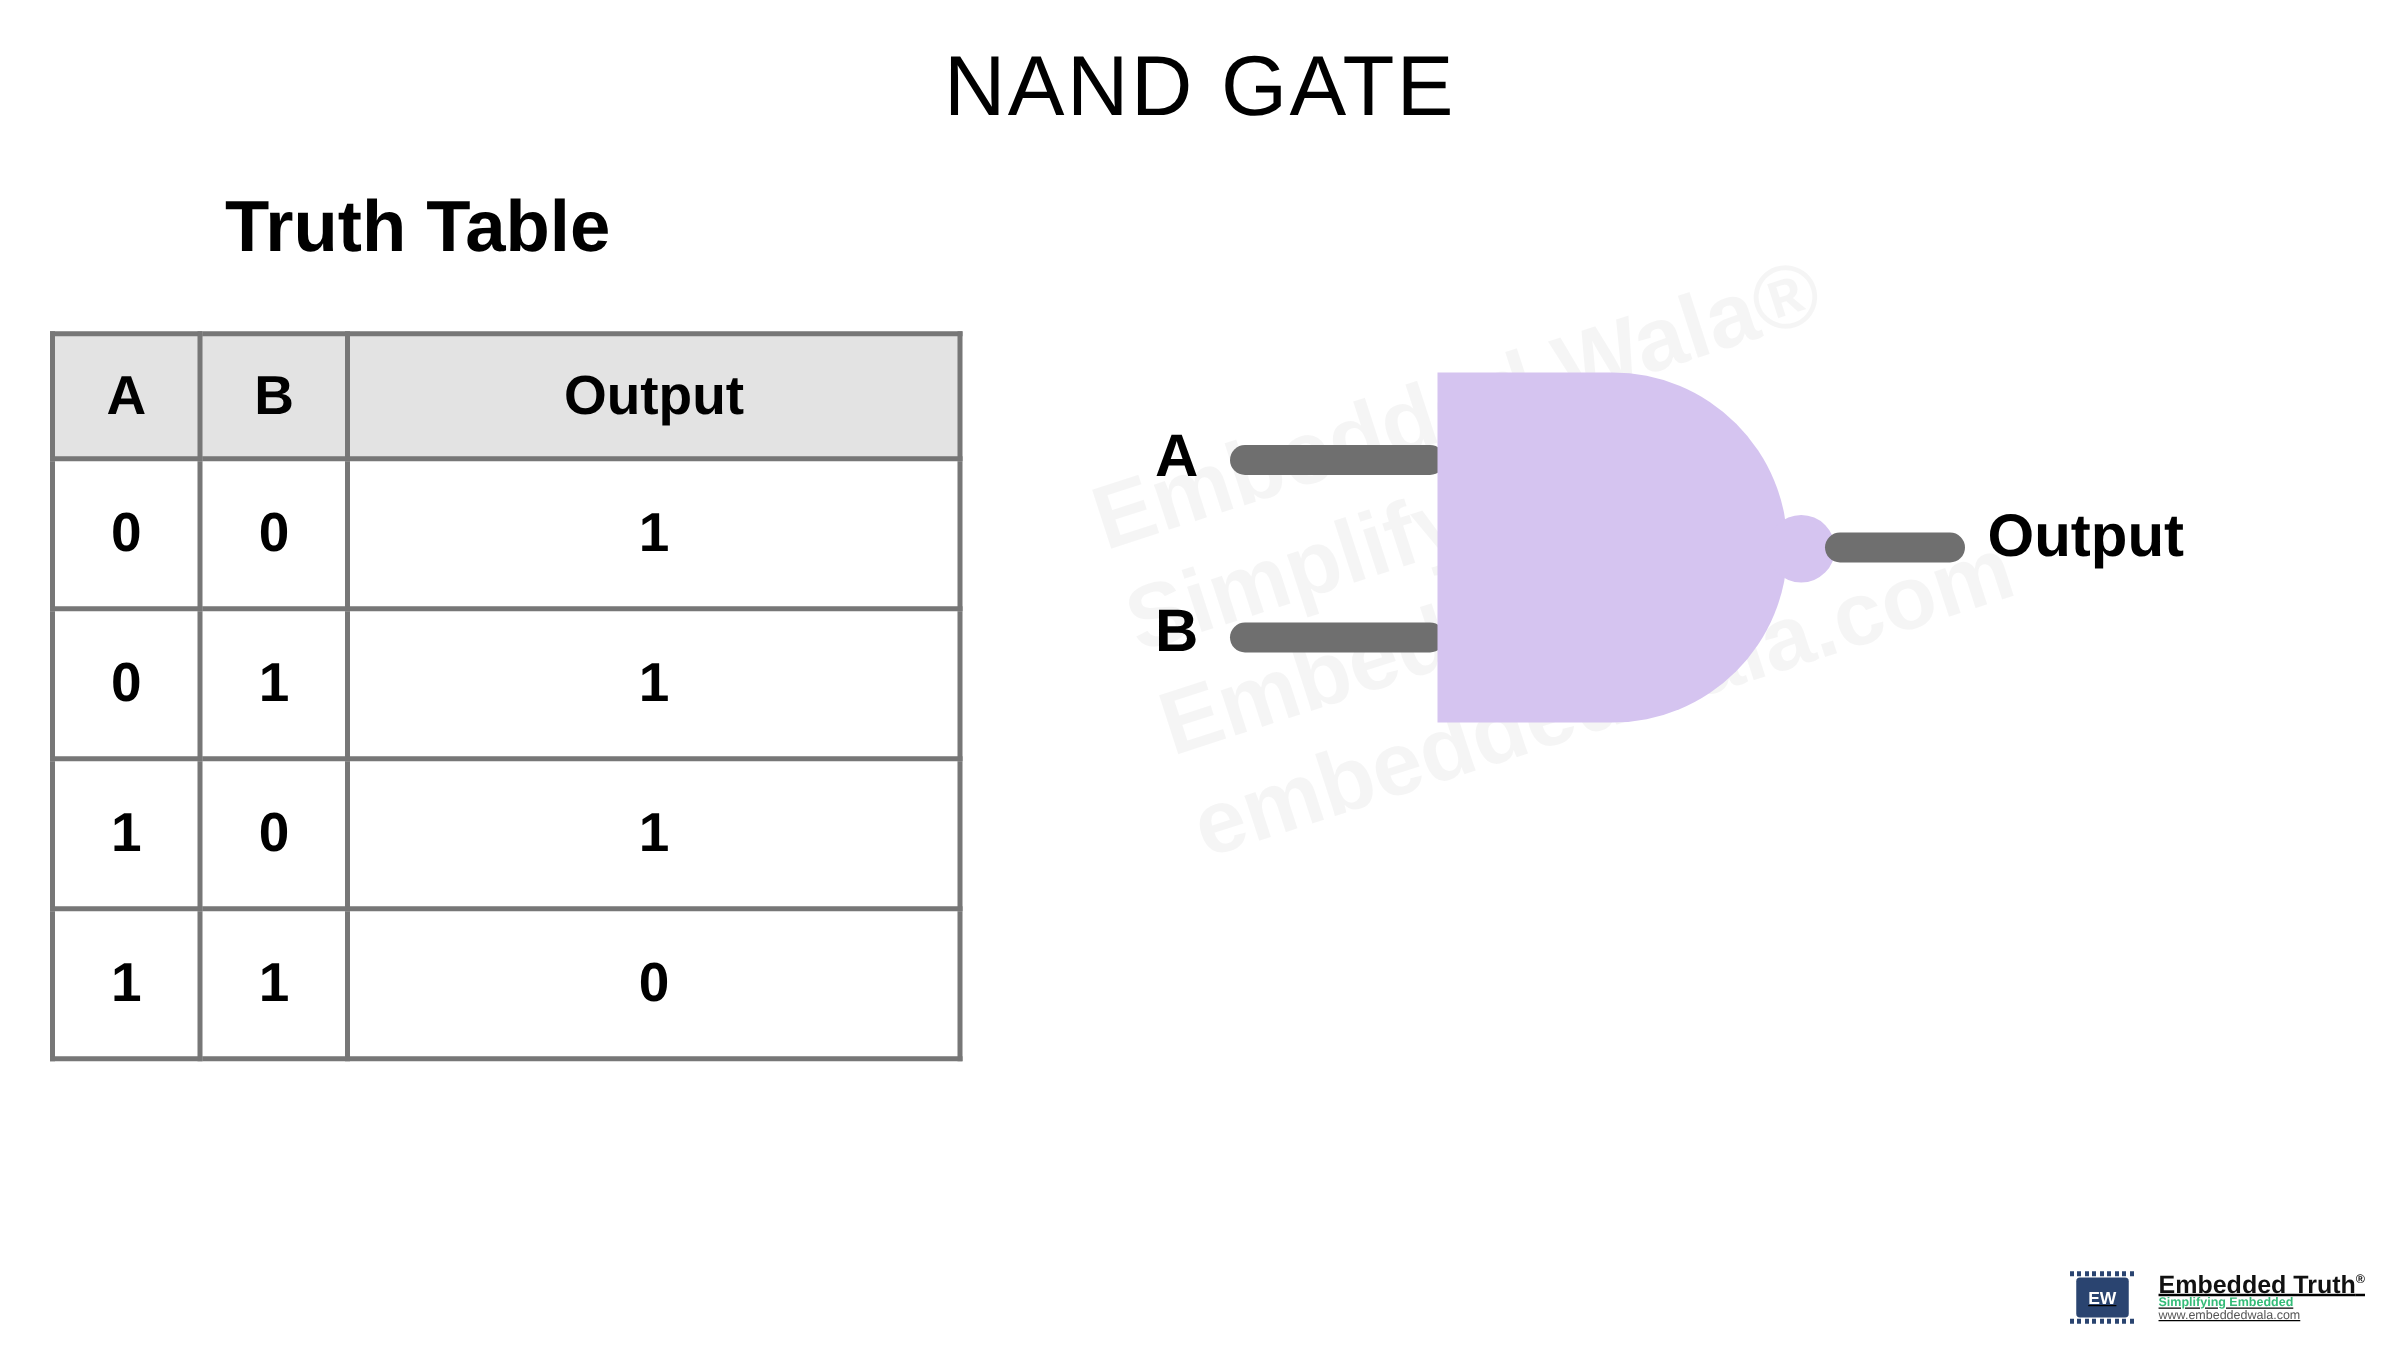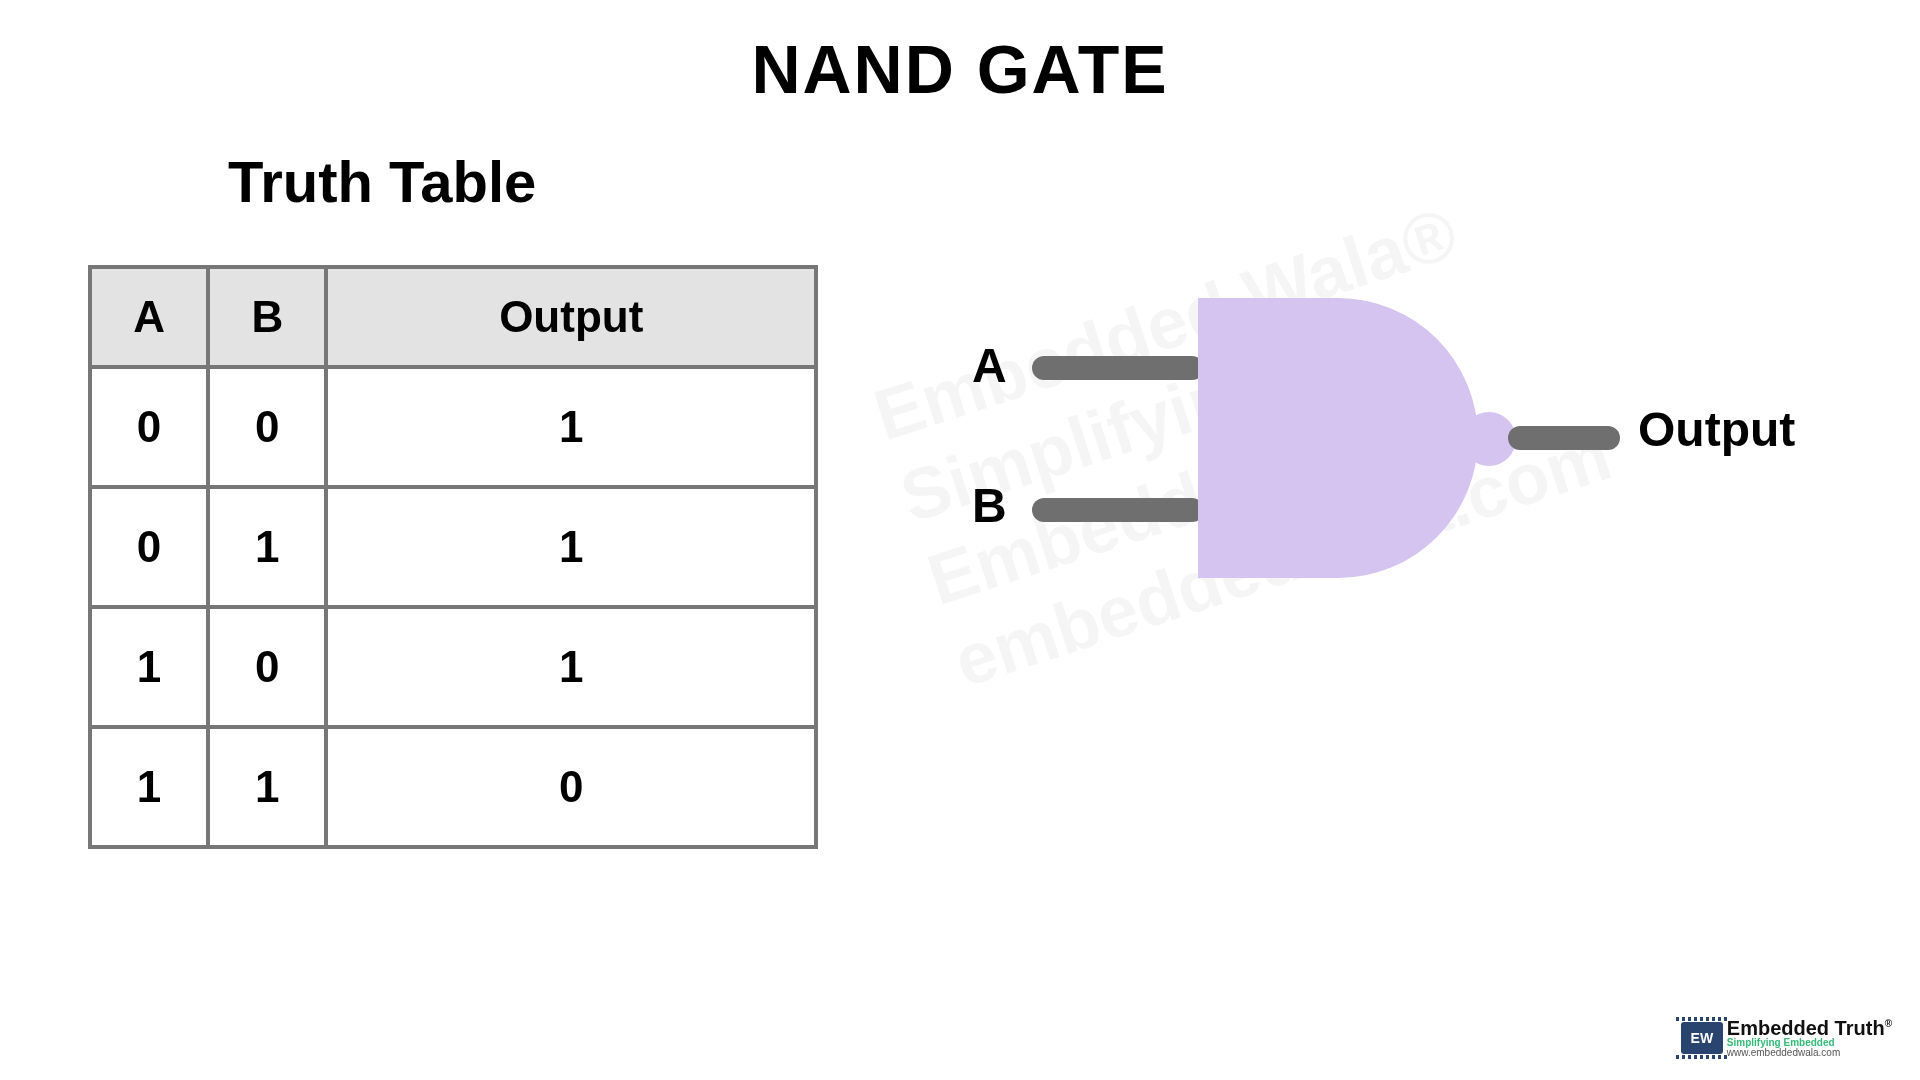--- a/index.html
+++ b/index.html
@@ -11,28 +11,28 @@
       width: 1920px;
       height: 1080px;
       background: #ffffff;
       font-family: 'Comic Sans MS', 'Segoe UI', Arial, sans-serif;
       position: relative;
       overflow: hidden;
     }
     .main-title {
       text-align: center;
       font-size: 68px;
-      font-weight: 700;
+      font-weight: 400;
       color: #000;
       padding-top: 30px;
       letter-spacing: 2px;
     }
     .content {
       display: flex;
-      padding: 0 88px;
+      padding: 0 40px;
       margin-top: 40px;
     }
     .left {
       flex: 0 0 780px;
     }
     .subtitle {
       font-size: 58px;
       font-weight: 900;
       color: #000;
       margin-left: 140px;
@@ -136,21 +136,22 @@
       transform: rotate(-18deg);
       line-height: 1.2;
       pointer-events: none;
     }
     .logo-block {
       position: absolute;
       right: 28px;
       bottom: 22px;
       display: flex;
       align-items: center;
-      gap: 4px;
+      gap: 24px;
+      text-decoration: underline;
     }
     .logo-chip {
       width: 42px;
       height: 32px;
       background: #2a4470;
       color: #fff;
       font-size: 14px;
       font-weight: 900;
       display: flex;
       align-items: center;

